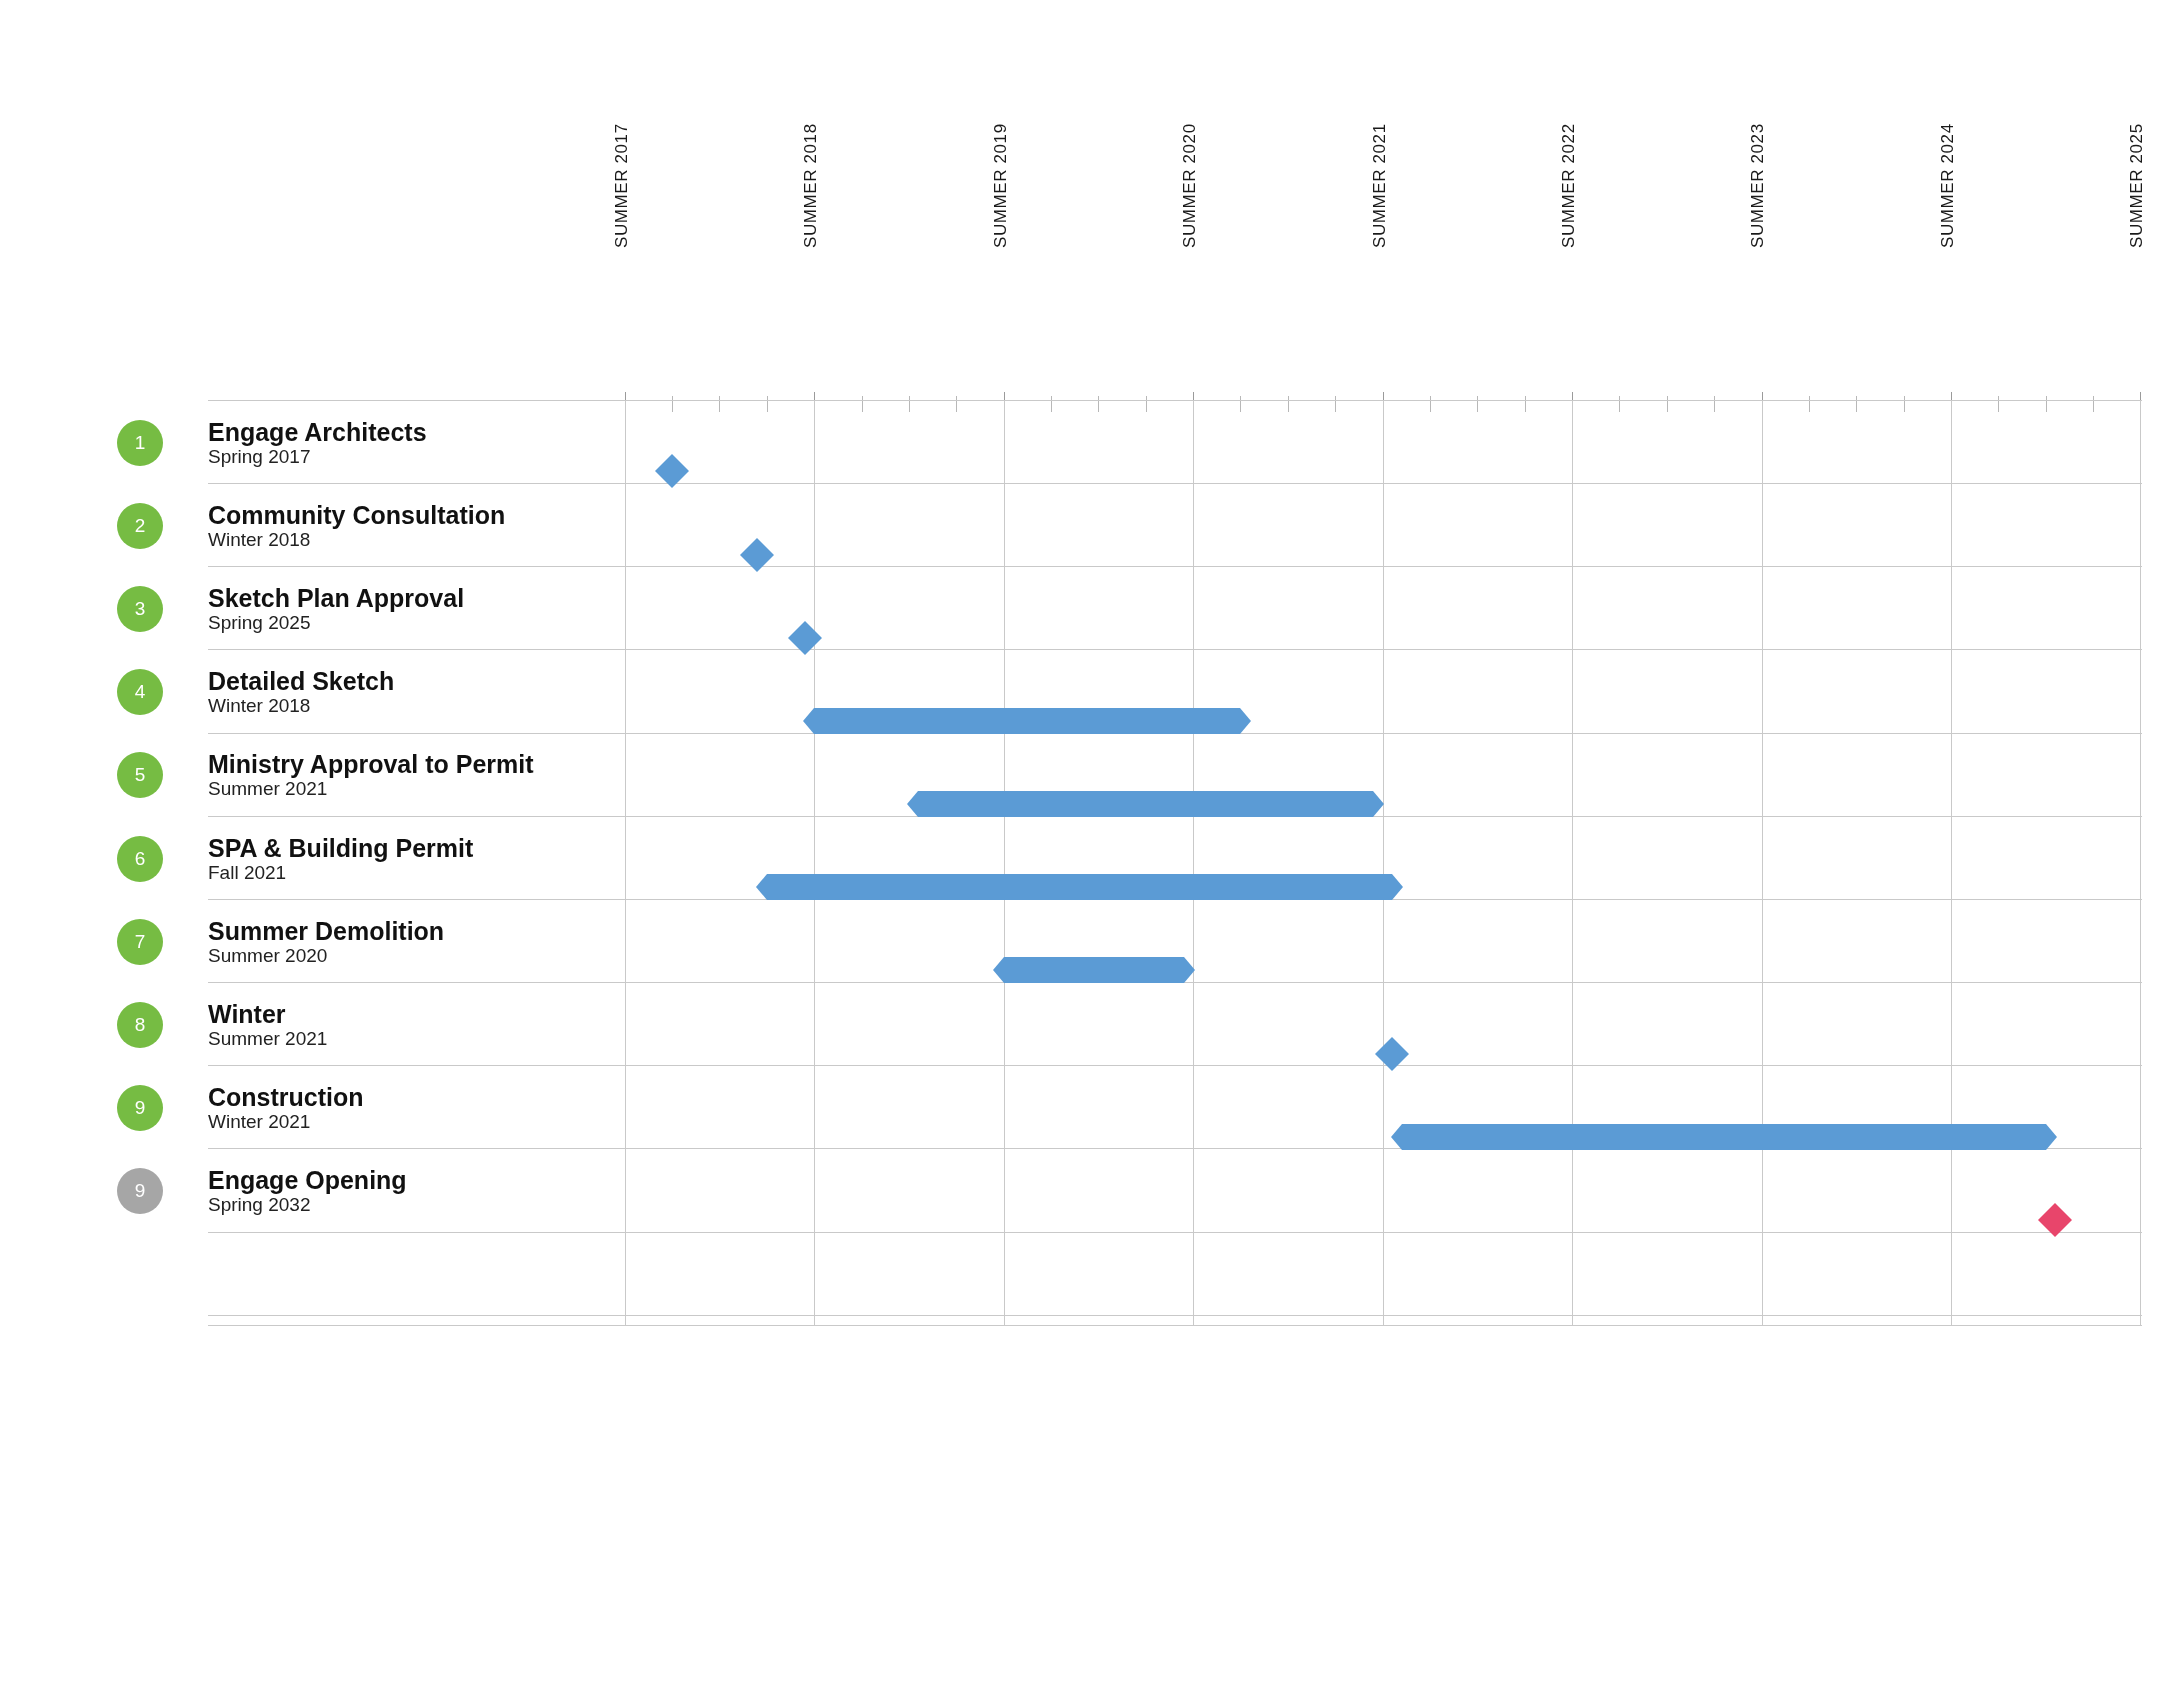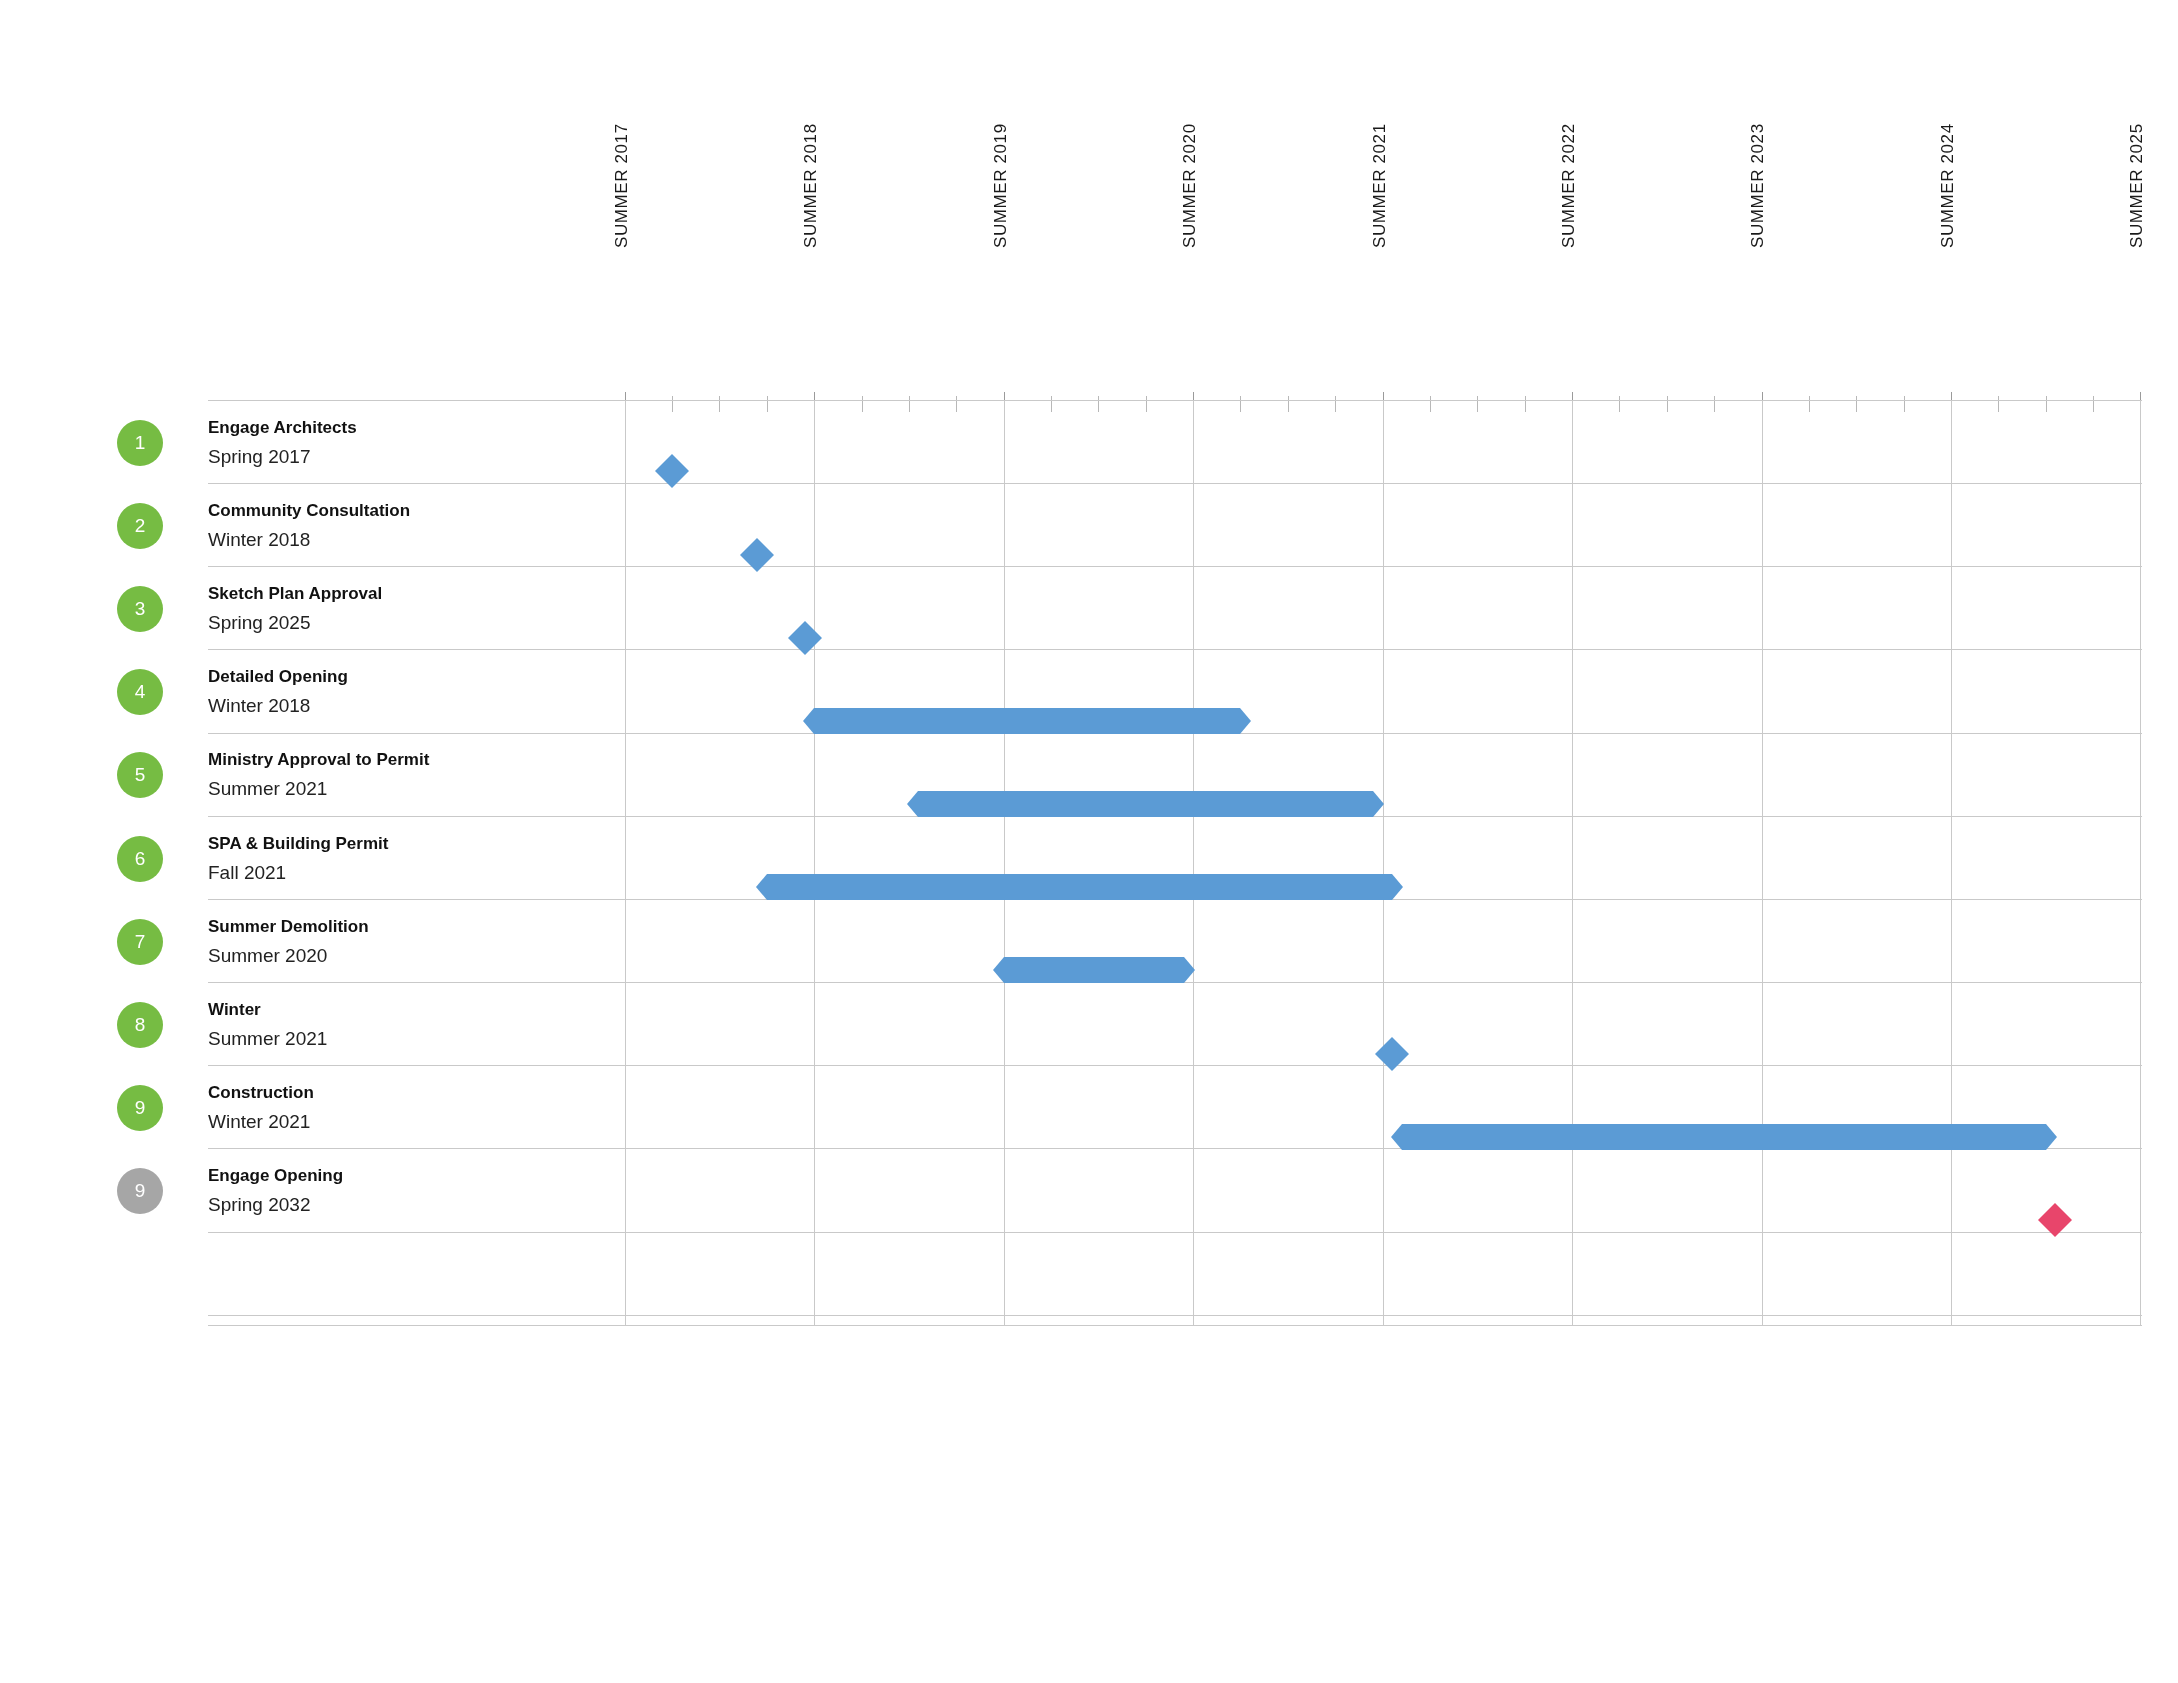--- a/index.html
+++ b/index.html
@@ -72,21 +72,21 @@
     font-size: 19px;
     display: flex;
     align-items: center;
     justify-content: center;
     font-family: "Liberation Sans", sans-serif;
   }
   .task-title {
     position: absolute;
     left: 208px;
     top: 6px;
-    font-size: 17px;
+    font-size: 25px;
     font-weight: bold;
     color: #111111;
     white-space: nowrap;
   }
   .task-sub {
     position: absolute;
     left: 208px;
     top: 34px;
     font-size: 19px;
     color: #222222;
@@ -217,21 +217,21 @@
         <div class="task-title">Community Consultation</div>
         <div class="task-sub">Winter 2018</div>
       </div>
       <div class="task-row" style="top: 578px;">
         <div class="badge" style="background: rgb(118, 188, 67);">3</div>
         <div class="task-title">Sketch Plan Approval</div>
         <div class="task-sub">Spring 2025</div>
       </div>
       <div class="task-row" style="top: 661px;">
         <div class="badge" style="background: rgb(118, 188, 67);">4</div>
-        <div class="task-title">Detailed Opening</div>
+        <div class="task-title">Detailed Sketch</div>
         <div class="task-sub">Winter 2018</div>
       </div>
       <div class="task-row" style="top: 744px;">
         <div class="badge" style="background: rgb(118, 188, 67);">5</div>
         <div class="task-title">Ministry Approval to Permit</div>
         <div class="task-sub">Summer 2021</div>
       </div>
       <div class="task-row" style="top: 828px;">
         <div class="badge" style="background: rgb(118, 188, 67);">6</div>
         <div class="task-title">SPA &amp; Building Permit</div>

